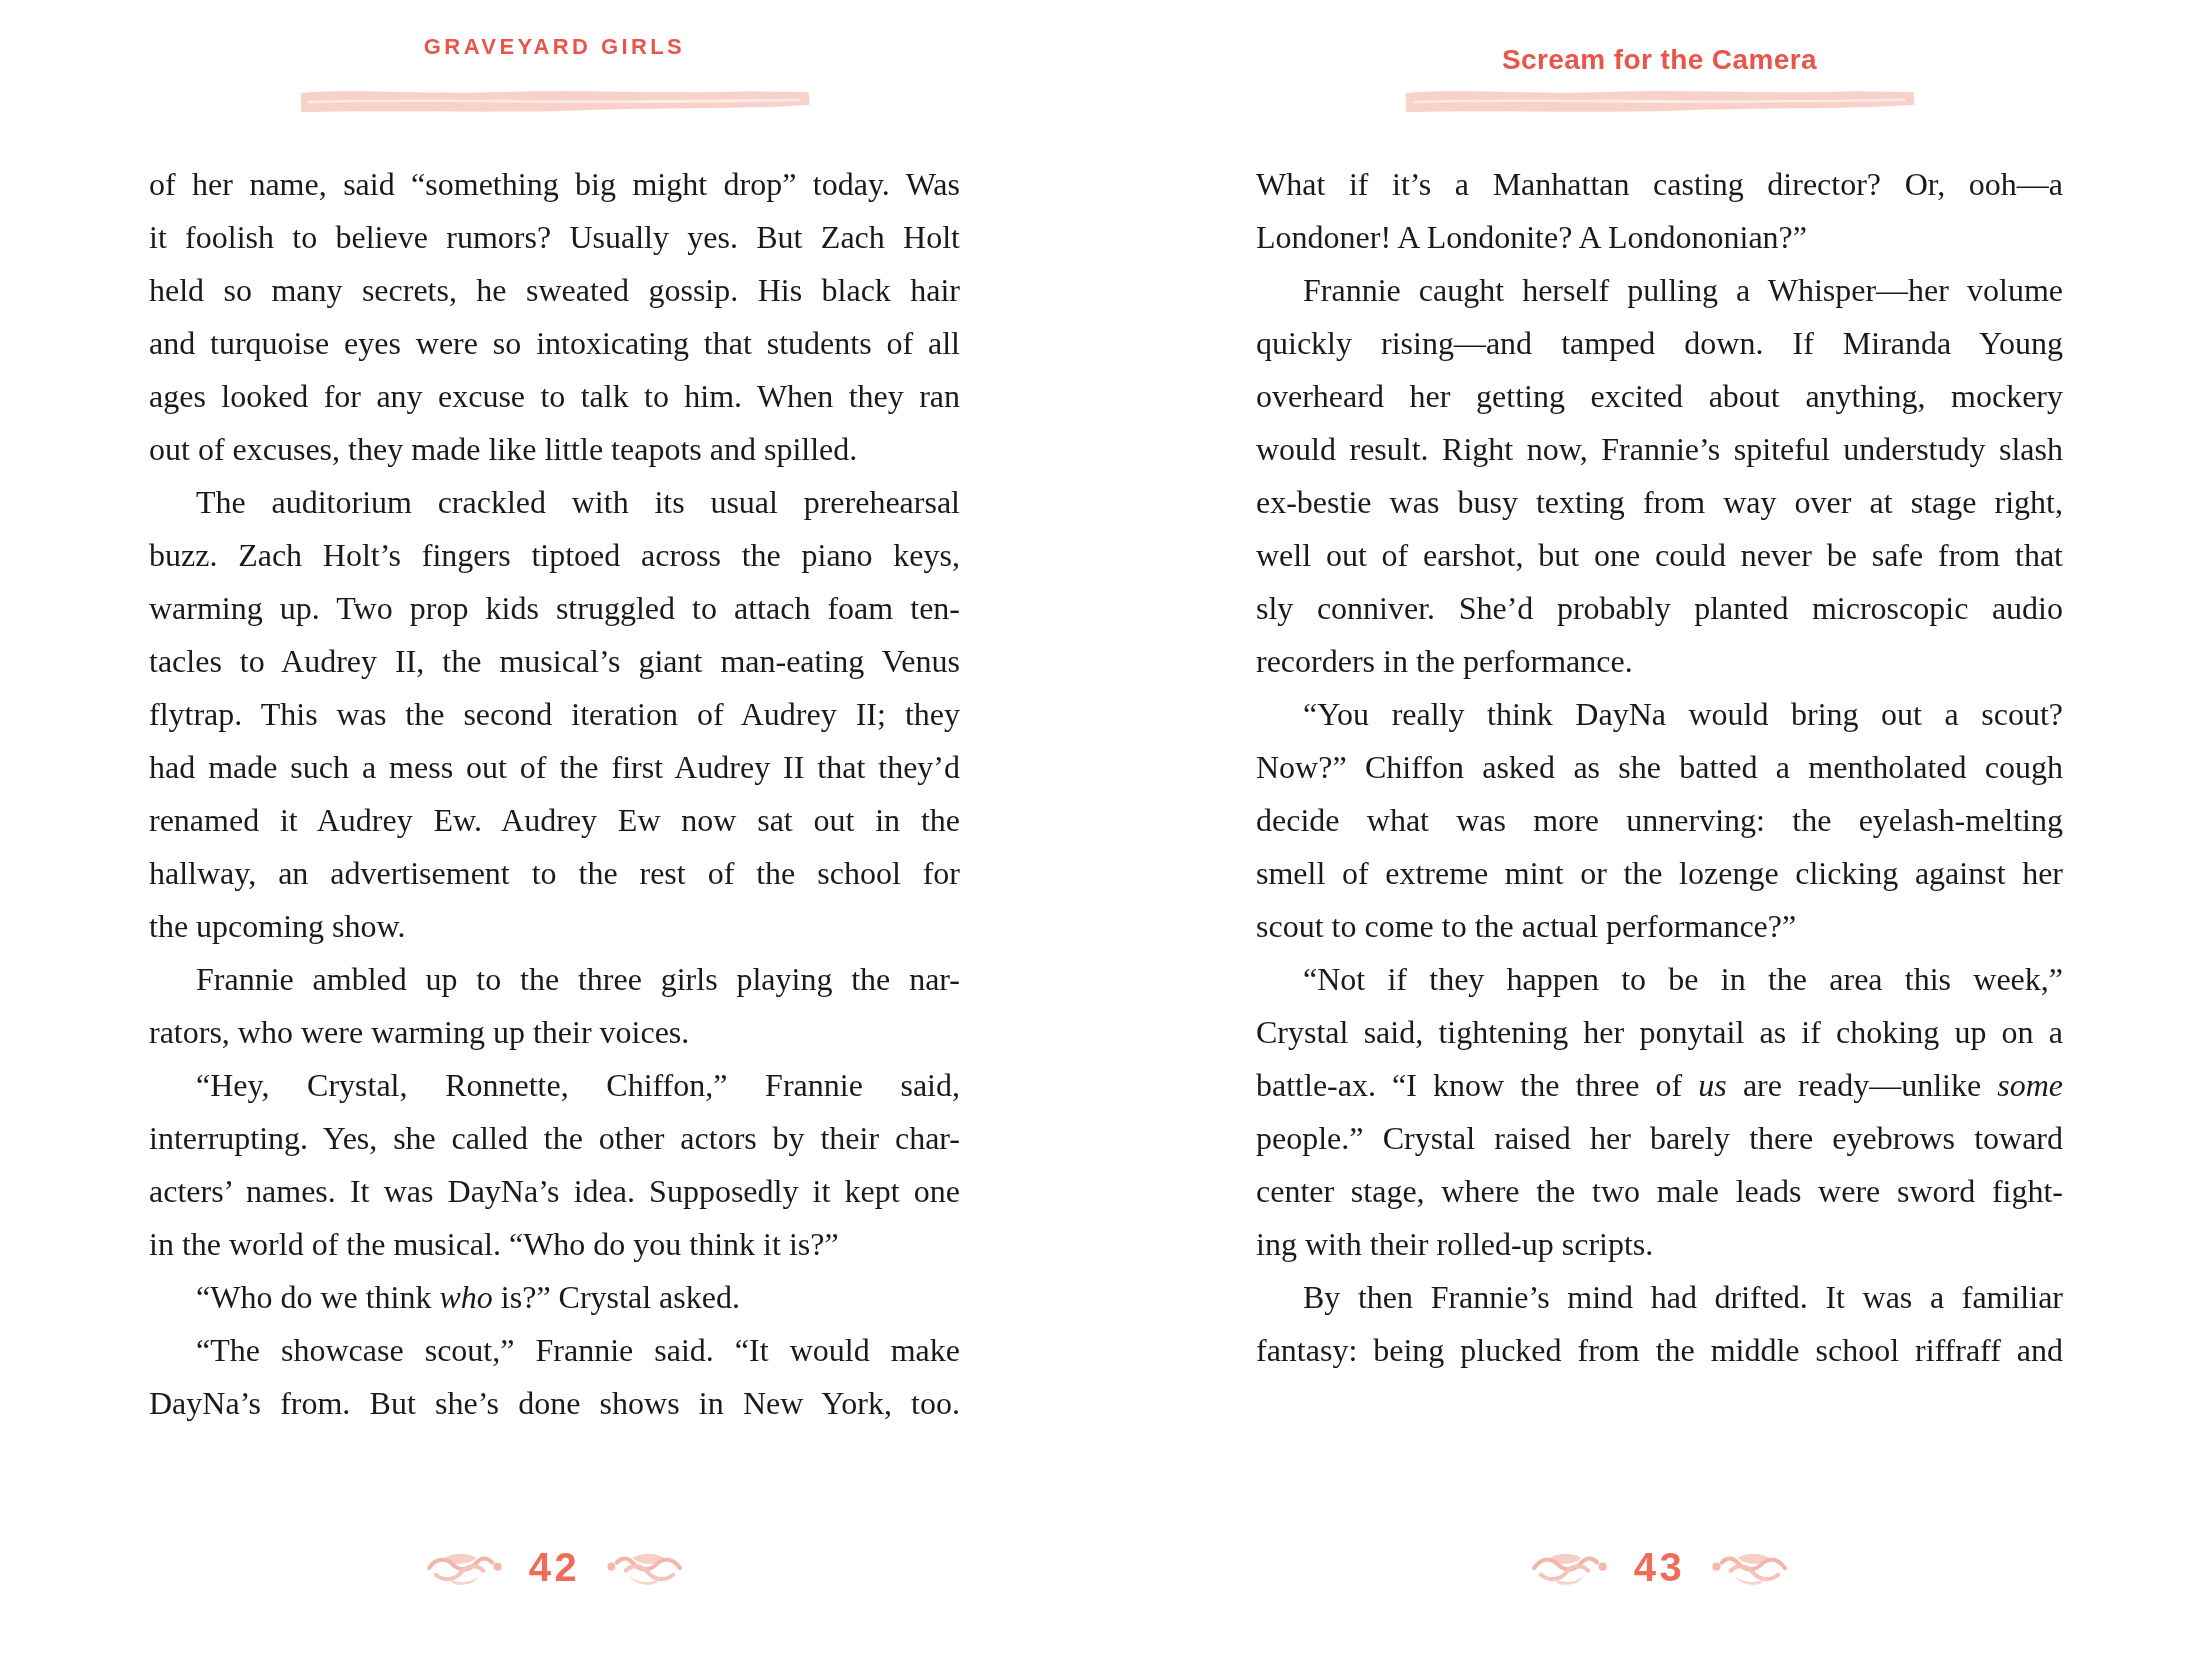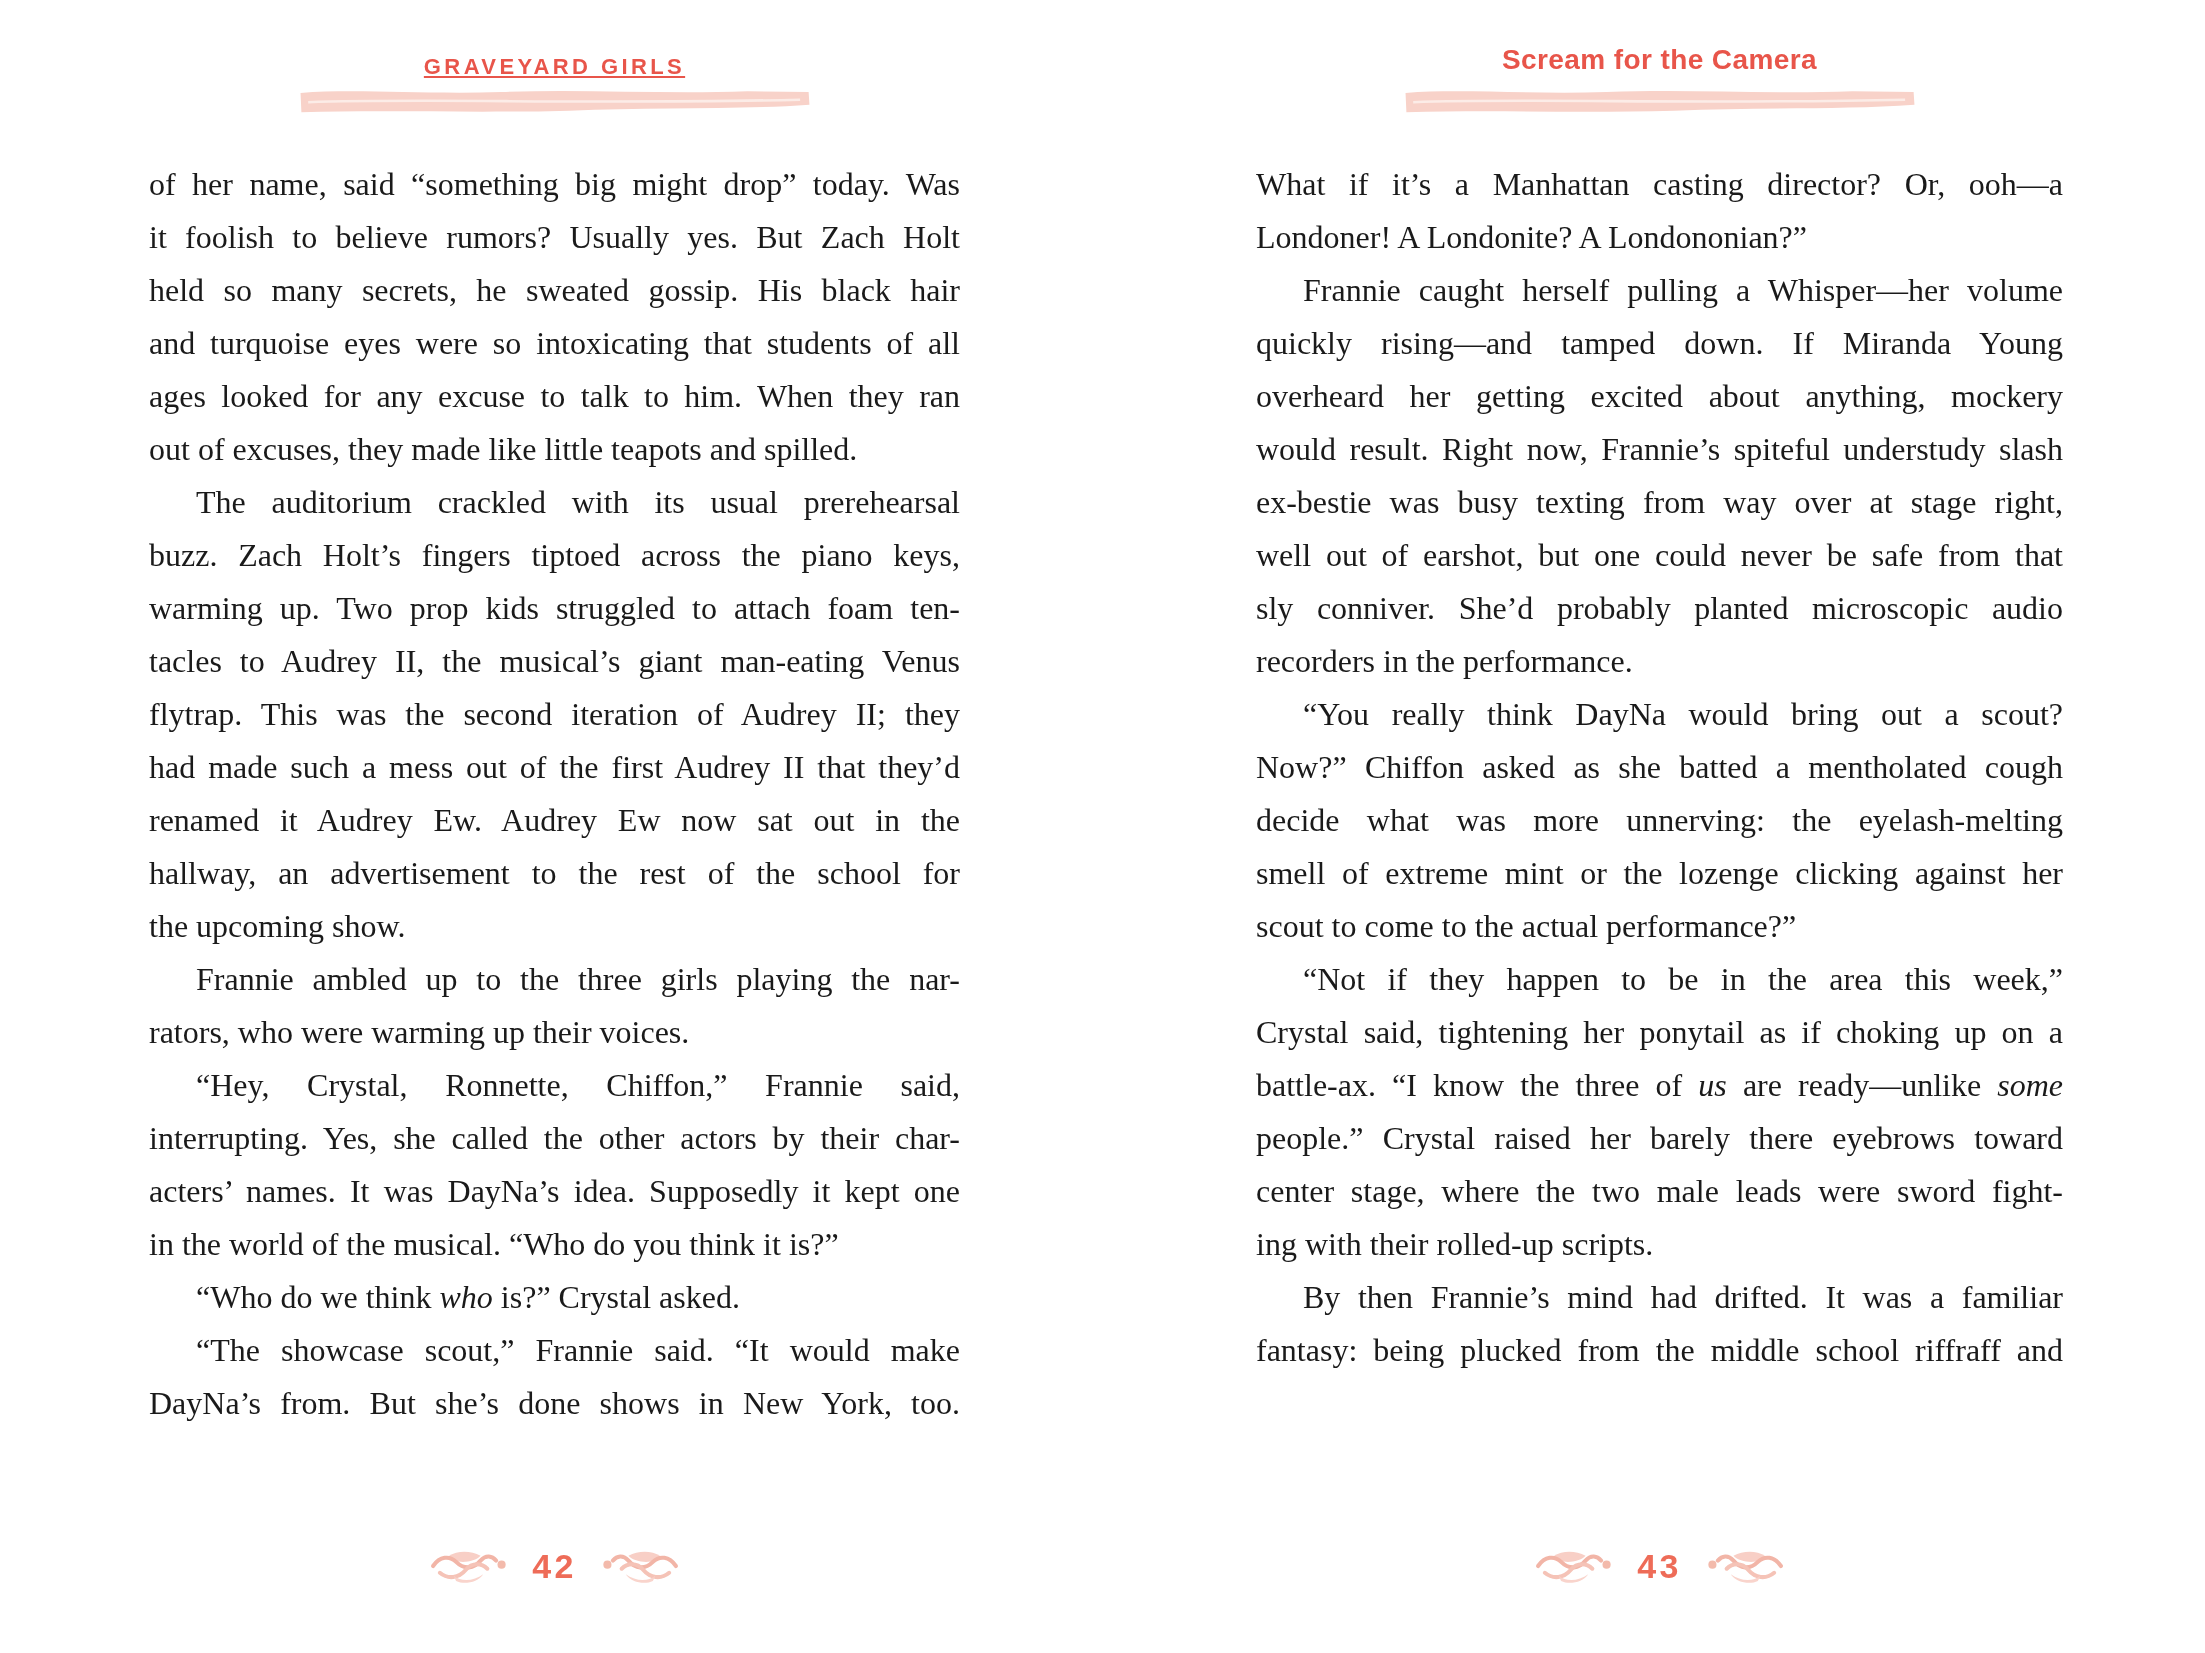--- a/index.html
+++ b/index.html
@@ -16,21 +16,21 @@
   .spread{position:absolute;inset:0;background:#ffffff;}
   .page{position:absolute;top:0;height:1654px;}
   .page-left{left:149px;width:811px;}
   .page-right{left:1256px;width:807px;}
 
   .running-head{
     position:absolute;width:100%;text-align:center;
     font-family:"Liberation Sans", sans-serif;font-weight:bold;
     color:var(--header-red);
   }
-  .rh-left{top:54px;font-size:22px;letter-spacing:3.4px;text-decoration:underline;}
+  .rh-left{top:34px;font-size:22px;letter-spacing:3.4px;}
   .rh-right{top:44px;font-size:28px;letter-spacing:0.4px;text-align:center;}
 
   .brush{
     position:absolute;top:87px;left:50%;transform:translateX(-50%);
     width:514px;height:27px;display:block;
   }
 
   .body-text{
     position:absolute;top:158px;left:0;width:100%;
     font-size:32px;color:var(--body-ink);
@@ -44,21 +44,21 @@
   .line.end{text-align-last:left;}
   .line.indent{text-indent:47px;}
   .line i{font-style:italic;}
 
   .page-footer{
     position:absolute;top:1545px;left:0;width:100%;
     display:flex;justify-content:center;align-items:center;gap:25.4px;
   }
   .folio{
     font-family:"Liberation Sans", sans-serif;font-weight:bold;
-    font-size:34px;letter-spacing:3.4px;color:var(--folio-coral);
+    font-size:40px;letter-spacing:3.4px;color:var(--folio-coral);
   }
   .flourish{width:78px;height:42px;display:block;}
   .flourish.flip{transform:scaleX(-1);}
   .defs-holder{position:absolute;width:0;height:0;overflow:hidden;}
 </style>
 </head>
 <body>
 
 <svg class="defs-holder" aria-hidden="true">
   <defs>

